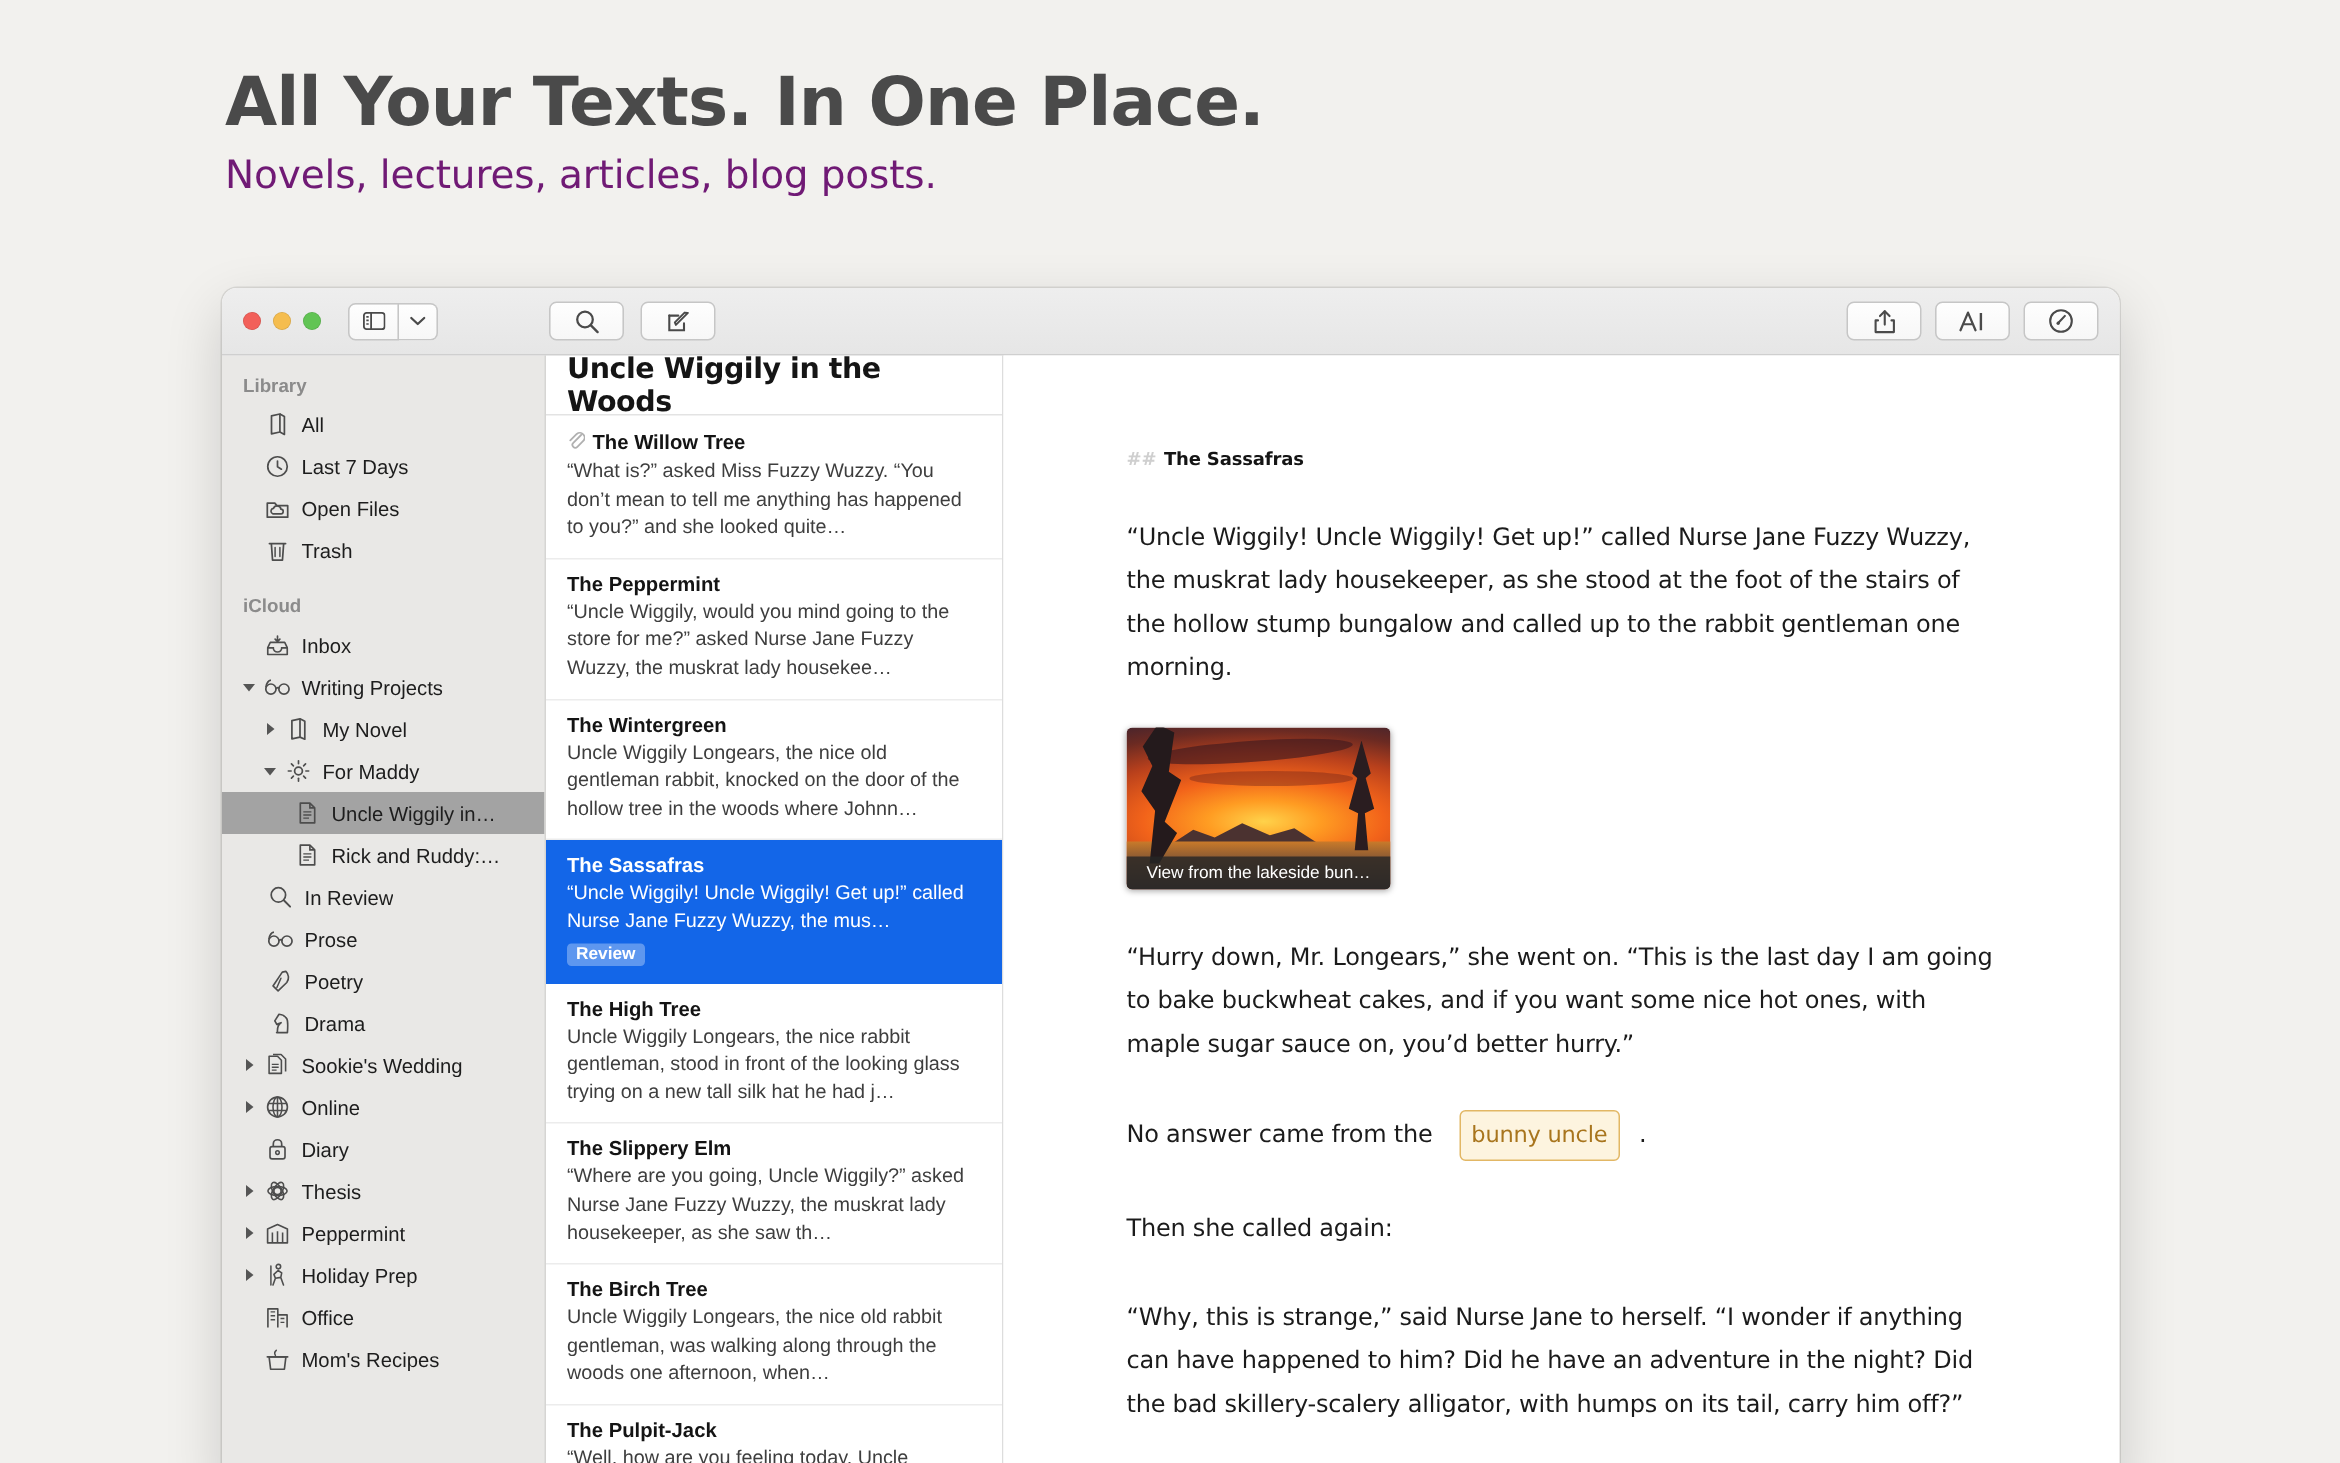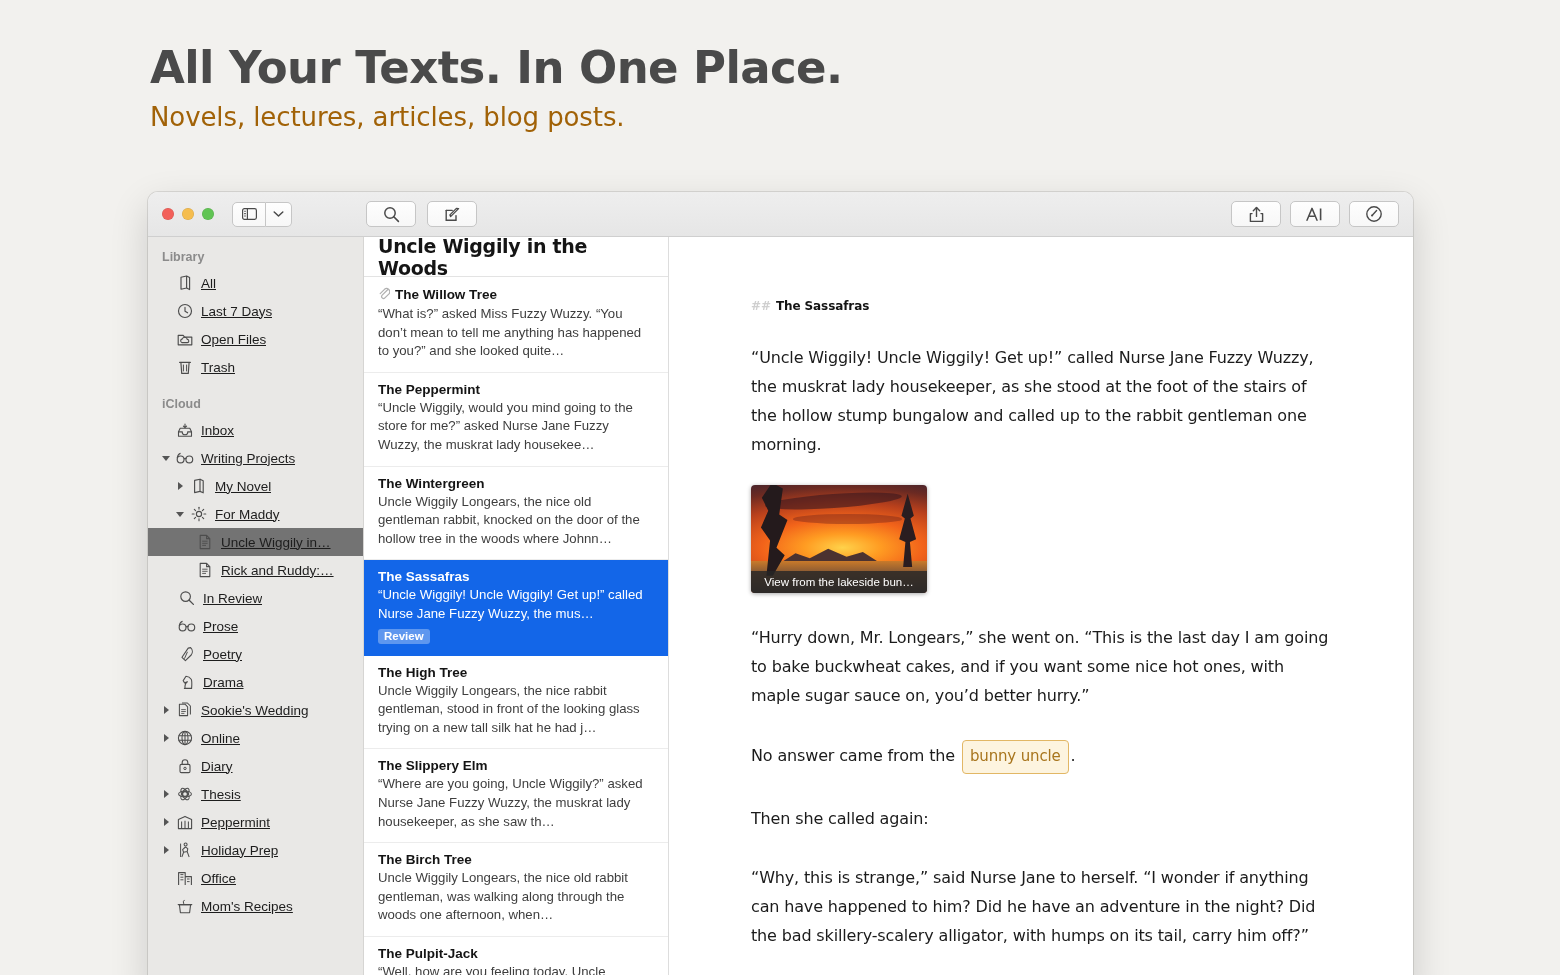--- a/index.html
+++ b/index.html
@@ -14,21 +14,21 @@
   
   .promo { position: absolute; left: 150px; top: 44px; }
   .promo-title {
     font-family: "DejaVu Sans", sans-serif;
     font-size: 45px; font-weight: 700; letter-spacing: -0.6px;
     color: #4a4a4a; line-height: 1.08;
   }
   .promo-sub {
     margin-top: 9px;
     font-family: "DejaVu Sans", sans-serif;
-    font-size: 26px; font-weight: 400; color: #a16207;
+    font-size: 26px; font-weight: 400; color: #701a75;
     letter-spacing: -0.1px;
   }
 
   
   .window {
     position: absolute; left: 148px; top: 192px;
     width: 1265px; height: 800px;
     background: #ffffff;
     border-radius: 10px 10px 0 0;
     box-shadow: 0 0 0 1px rgba(0,0,0,.10), 0 14px 38px rgba(0,0,0,.16);
@@ -83,27 +83,27 @@
   }
   .sb-section {
     font-size: 12.5px; color: #8b8b8b; font-weight: 700;
     padding: 4px 0 5px 14px;
   }
   .sb-section.gap { padding-top: 16px; }
   .sb-row {
     height: 28px; display: flex; align-items: center;
     padding-right: 8px; white-space: nowrap;
   }
-  .sb-row.sel { background: #737373; }
+  .sb-row.sel { background: #a3a3a3; }
   .sb-tw { width: 16px; flex: 0 0 16px; display:flex; align-items:center; justify-content:center; }
   .tri { width: 0; height: 0; }
   .tri.right { border-left: 5.5px solid #555; border-top: 4px solid transparent; border-bottom: 4px solid transparent; }
   .tri.down  { border-top: 5.5px solid #555; border-left: 4px solid transparent; border-right: 4px solid transparent; }
   .sb-ic { width: 22px; flex: 0 0 22px; display: flex; align-items: center; justify-content: center; color: #4d4d4d; }
-  .sb-lb { margin-left: 5px; overflow: hidden; text-overflow: ellipsis; text-decoration: underline; }
+  .sb-lb { margin-left: 5px; overflow: hidden; text-overflow: ellipsis; }
 
   .ind0 { padding-left: 10px; }
   .ind1 { padding-left: 10px; }
   .ind2 { padding-left: 28px; }
   .ind3 { padding-left: 46px; }
 
   
   .notelist {
     width: 305px; flex: 0 0 305px;
     background: #ffffff;
@@ -179,21 +179,21 @@
     clip-path: polygon(50% 0, 72% 30%, 60% 34%, 80% 62%, 58% 66%, 66% 100%, 34% 100%, 42% 66%, 20% 62%, 40% 34%, 28% 30%); }
   .thumb .cap {
     position: absolute; left: 0; right: 0; bottom: 0;
     background: rgba(38,38,38,.80); color: #fff;
     font-size: 11.5px; padding: 5px 8px;
     white-space: nowrap; overflow: hidden; text-overflow: ellipsis; text-align: center;
   }
   .tagchip {
     display: inline-block;
     border: 1px solid #e2b765; background: #fdf4df; color: #a8751d;
-    border-radius: 4px; padding: 1px 7px 2px; margin: 0 2px;
+    border-radius: 4px; padding: 1px 7px 2px; margin: 0 13px;
     font-size: 15px;
   }
 </style>
 </head>
 <body>
 
 <div class="promo">
   <div class="promo-title">All Your Texts. In One Place.</div>
   <div class="promo-sub">Novels, lectures, articles, blog posts.</div>
 </div>

